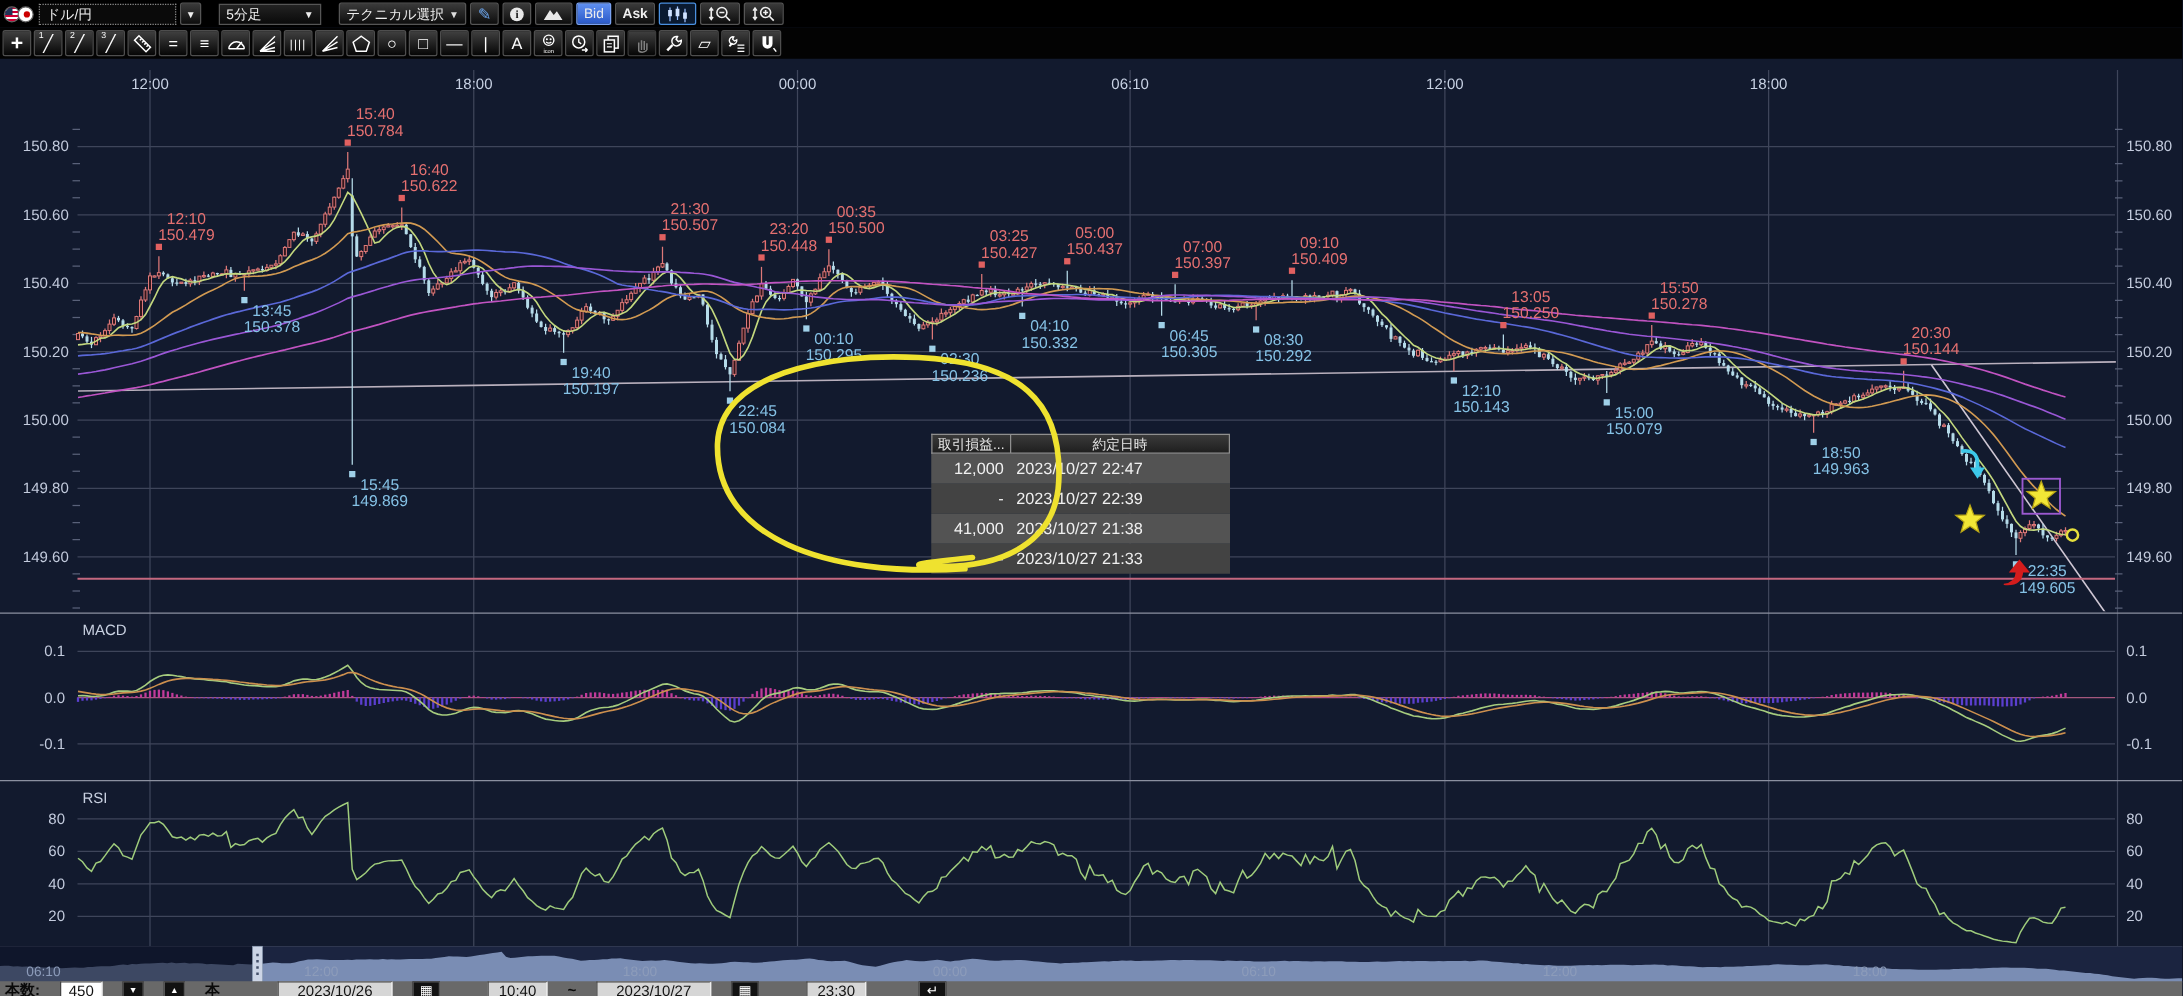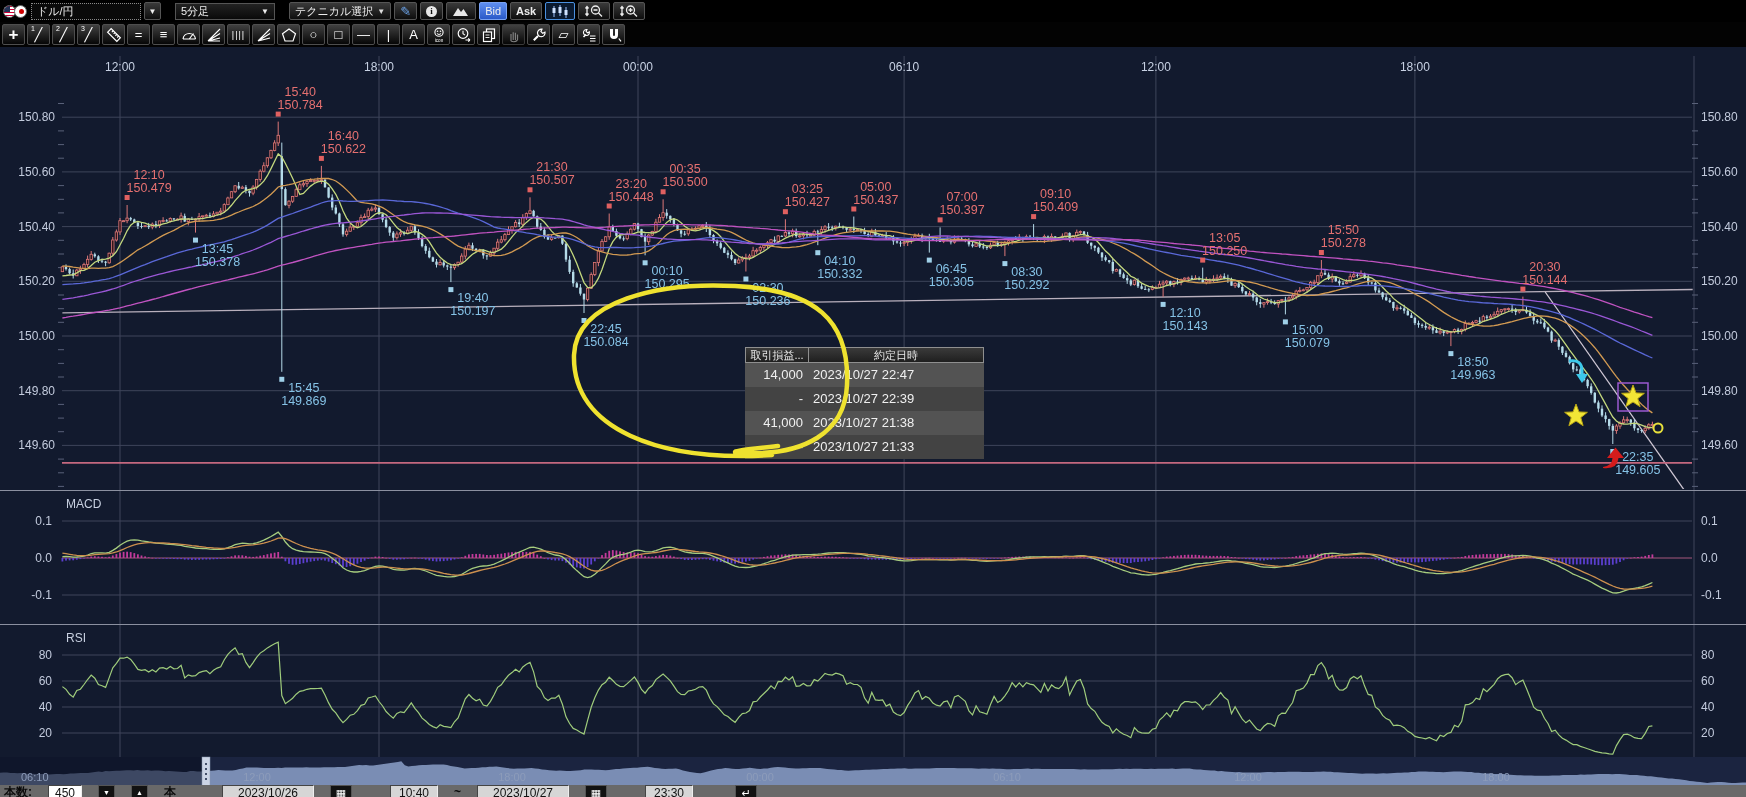--- a/index.html
+++ b/index.html
@@ -13,21 +13,21 @@
     display:flex;align-items:center;gap:2px;padding-left:2px;box-sizing:border-box;z-index:10;}
   .flags{display:flex;align-items:center;margin-right:1px;}
   .flag{width:13px;height:13px;border-radius:50%;display:inline-block;border:1px solid #666;box-sizing:border-box;}
   .flag.us{background:repeating-linear-gradient(#c03 0 1.5px,#fff 1.5px 3px);position:relative;overflow:hidden;}
   .flag.us::after{content:"";position:absolute;left:0;top:0;width:6px;height:6px;background:#235;}
   .flag.jp{background:#fff;position:relative;margin-left:-2px;}
   .flag.jp::after{content:"";position:absolute;left:3.5px;top:3.5px;width:5px;height:5px;border-radius:50%;background:#c00;}
   .field{height:17px;background:#0a0a0a;border:1px dotted #888;color:#eee;font-size:11px;
     display:flex;align-items:center;padding:0 5px;box-sizing:border-box;}
   .sym{width:110px;}
-  .intv{width:100px;justify-content:space-between;border:1px solid #555;background:linear-gradient(#222,#0a0a0a);}
+  .intv{width:82px;justify-content:space-between;border:1px solid #555;background:linear-gradient(#222,#0a0a0a);}
   .btn{height:18px;min-width:20px;background:linear-gradient(#3a3a3a,#0d0d0d);border:1px solid #555;
     border-radius:2px;color:#eee;font-size:11px;display:flex;align-items:center;justify-content:center;
     padding:0 5px;box-sizing:border-box;}
   .btn .dd{font-size:8px;margin-left:4px;color:#ddd;}
   .dd-only{min-width:17px;padding:0 2px;font-size:8px;}
   .btn.bid{background:linear-gradient(#5f8ff0,#2a59c8);border-color:#7aa2f2;font-weight:normal;}
   .btn.ask{font-weight:bold;}
   .btn.activechart{border-color:#4a90e0;background:#0a1a30;}
   .pencil{color:#6aa2e8;font-size:13px;}
   .info-ic{width:11px;height:11px;border-radius:50%;background:#e8e8e8;color:#111;font-weight:bold;
@@ -1644,21 +1644,21 @@
           <text x="1248" y="781" fill="#8d9cba" font-size="11" text-anchor="middle">12:00</text>
           <text x="1496" y="781" fill="#8d9cba" font-size="11" text-anchor="middle">18:00</text>
         </g>
       </svg></div>
   <div id="tradeTable">
       <div class="tt-head">
         <div class="tt-h tt-h1">取引損益...</div>
         <div class="tt-h tt-h2">約定日時</div>
       </div>
       <div class="tt-row" style="background:#535353">
-        <div class="tt-c1">14,000</div>
+        <div class="tt-c1">12,000</div>
         <div class="tt-c2">2023/10/27 22:47</div>
       </div>
       <div class="tt-row" style="background:#434343">
         <div class="tt-c1">-</div>
         <div class="tt-c2">2023/10/27 22:39</div>
       </div>
       <div class="tt-row" style="background:#535353">
         <div class="tt-c1">41,000</div>
         <div class="tt-c2">2023/10/27 21:38</div>
       </div>

